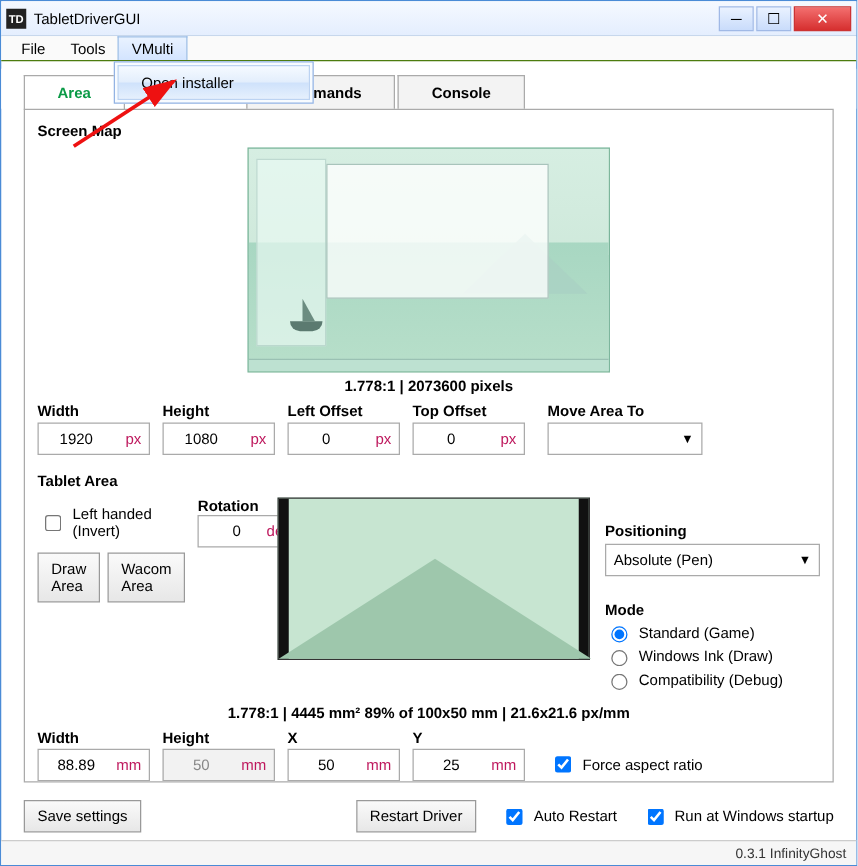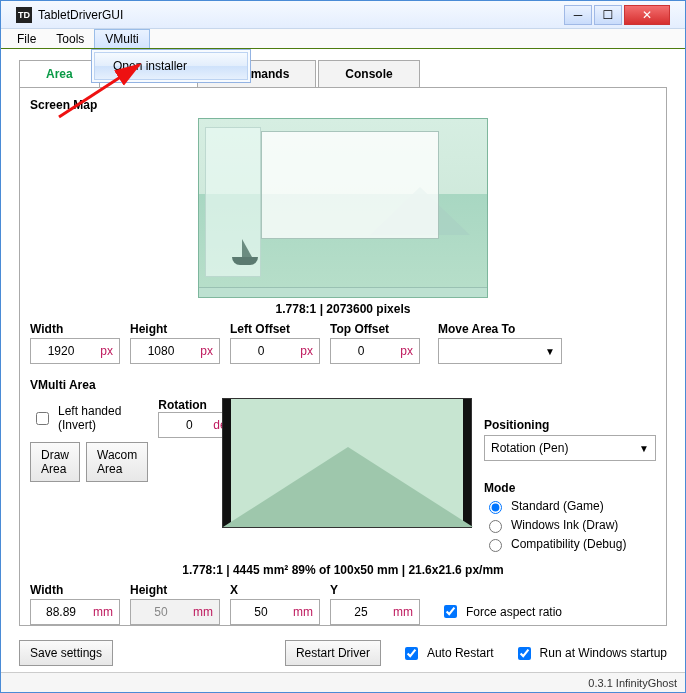--- a/index.html
+++ b/index.html
@@ -18,21 +18,21 @@
     display: flex;
     flex-direction: column;
     position: relative;
   }
   .titlebar {
     height: 28px;
     background: linear-gradient(to bottom, #f5f9ff, #e4eefe);
     border-bottom: 1px solid #c7d7ec;
     display: flex;
     align-items: center;
-    padding: 0 15px;
+    padding: 0 4px;
   }
   .titlebar .app-icon {
     width: 16px; height: 16px;
     background: #222;
     color: #fff;
     font-size: 9px;
     font-weight: bold;
     display: flex;
     align-items: center;
     justify-content: center;
@@ -358,21 +358,21 @@
       <div class="field" style="margin-left:8px;">
         <label>Move Area To</label>
         <div class="dropdown-box">
           <span></span>
           <span class="caret">▼</span>
         </div>
       </div>
     </div>
 
     <div class="tablet-area">
-      <div class="section-title">VMulti Area</div>
+      <div class="section-title">Tablet Area</div>
 
       <div class="tablet-grid">
         <div class="left-col">
           <div style="display:flex; gap:10px; align-items:flex-start;">
             <div>
               <div class="check">
                 <input type="checkbox" style="">
                 <span>Left handed (Invert)</span>
               </div>
               <div class="btn-row">
@@ -392,21 +392,21 @@
 
         <div class="tablet-canvas">
           <div class="lbar"></div>
           <div class="rbar"></div>
           <div class="tri"></div>
         </div>
 
         <div class="right-col">
           <div class="rgroup-title">Positioning</div>
           <div class="dropdown-box" style="min-width:150px">
-            <span>Rotation (Pen)</span>
+            <span>Absolute (Pen)</span>
             <span class="caret">▼</span>
           </div>
 
           <div class="rgroup-title">Mode</div>
           <div class="radio">
             <input type="radio" name="mode" checked="" style="">
             <span>Standard (Game)</span>
           </div>
           <div class="radio">
             <input type="radio" name="mode" style="">

